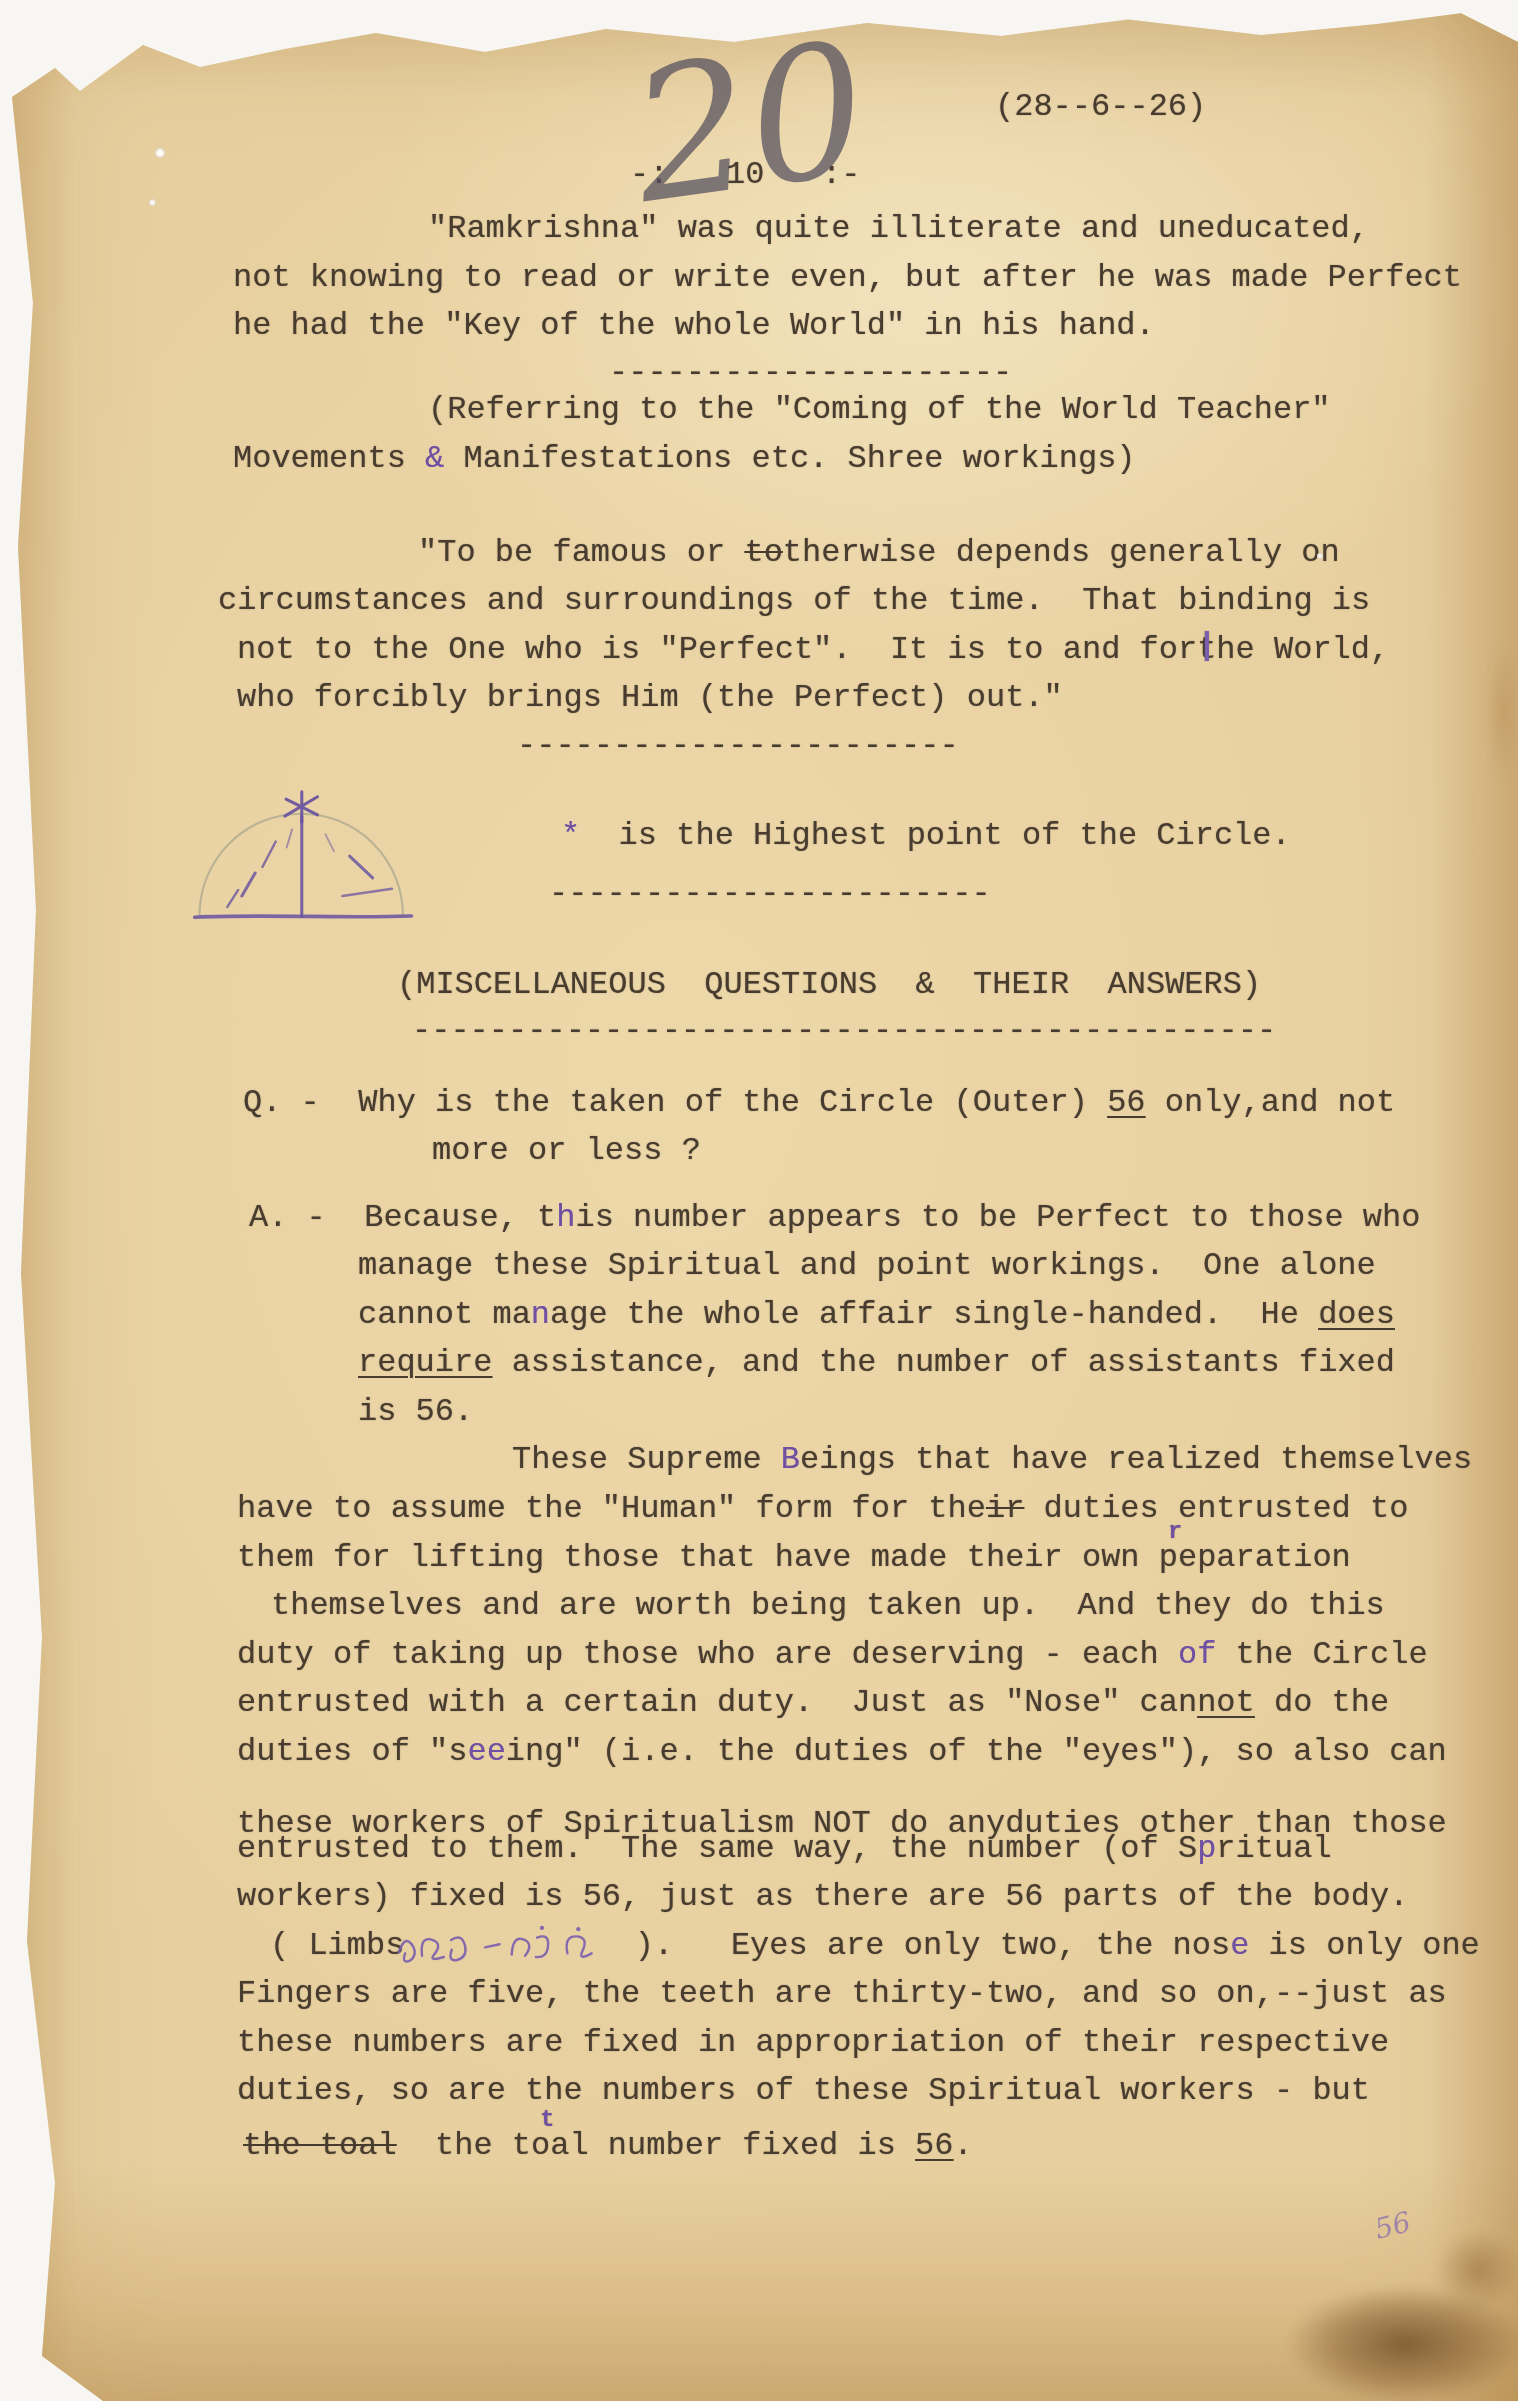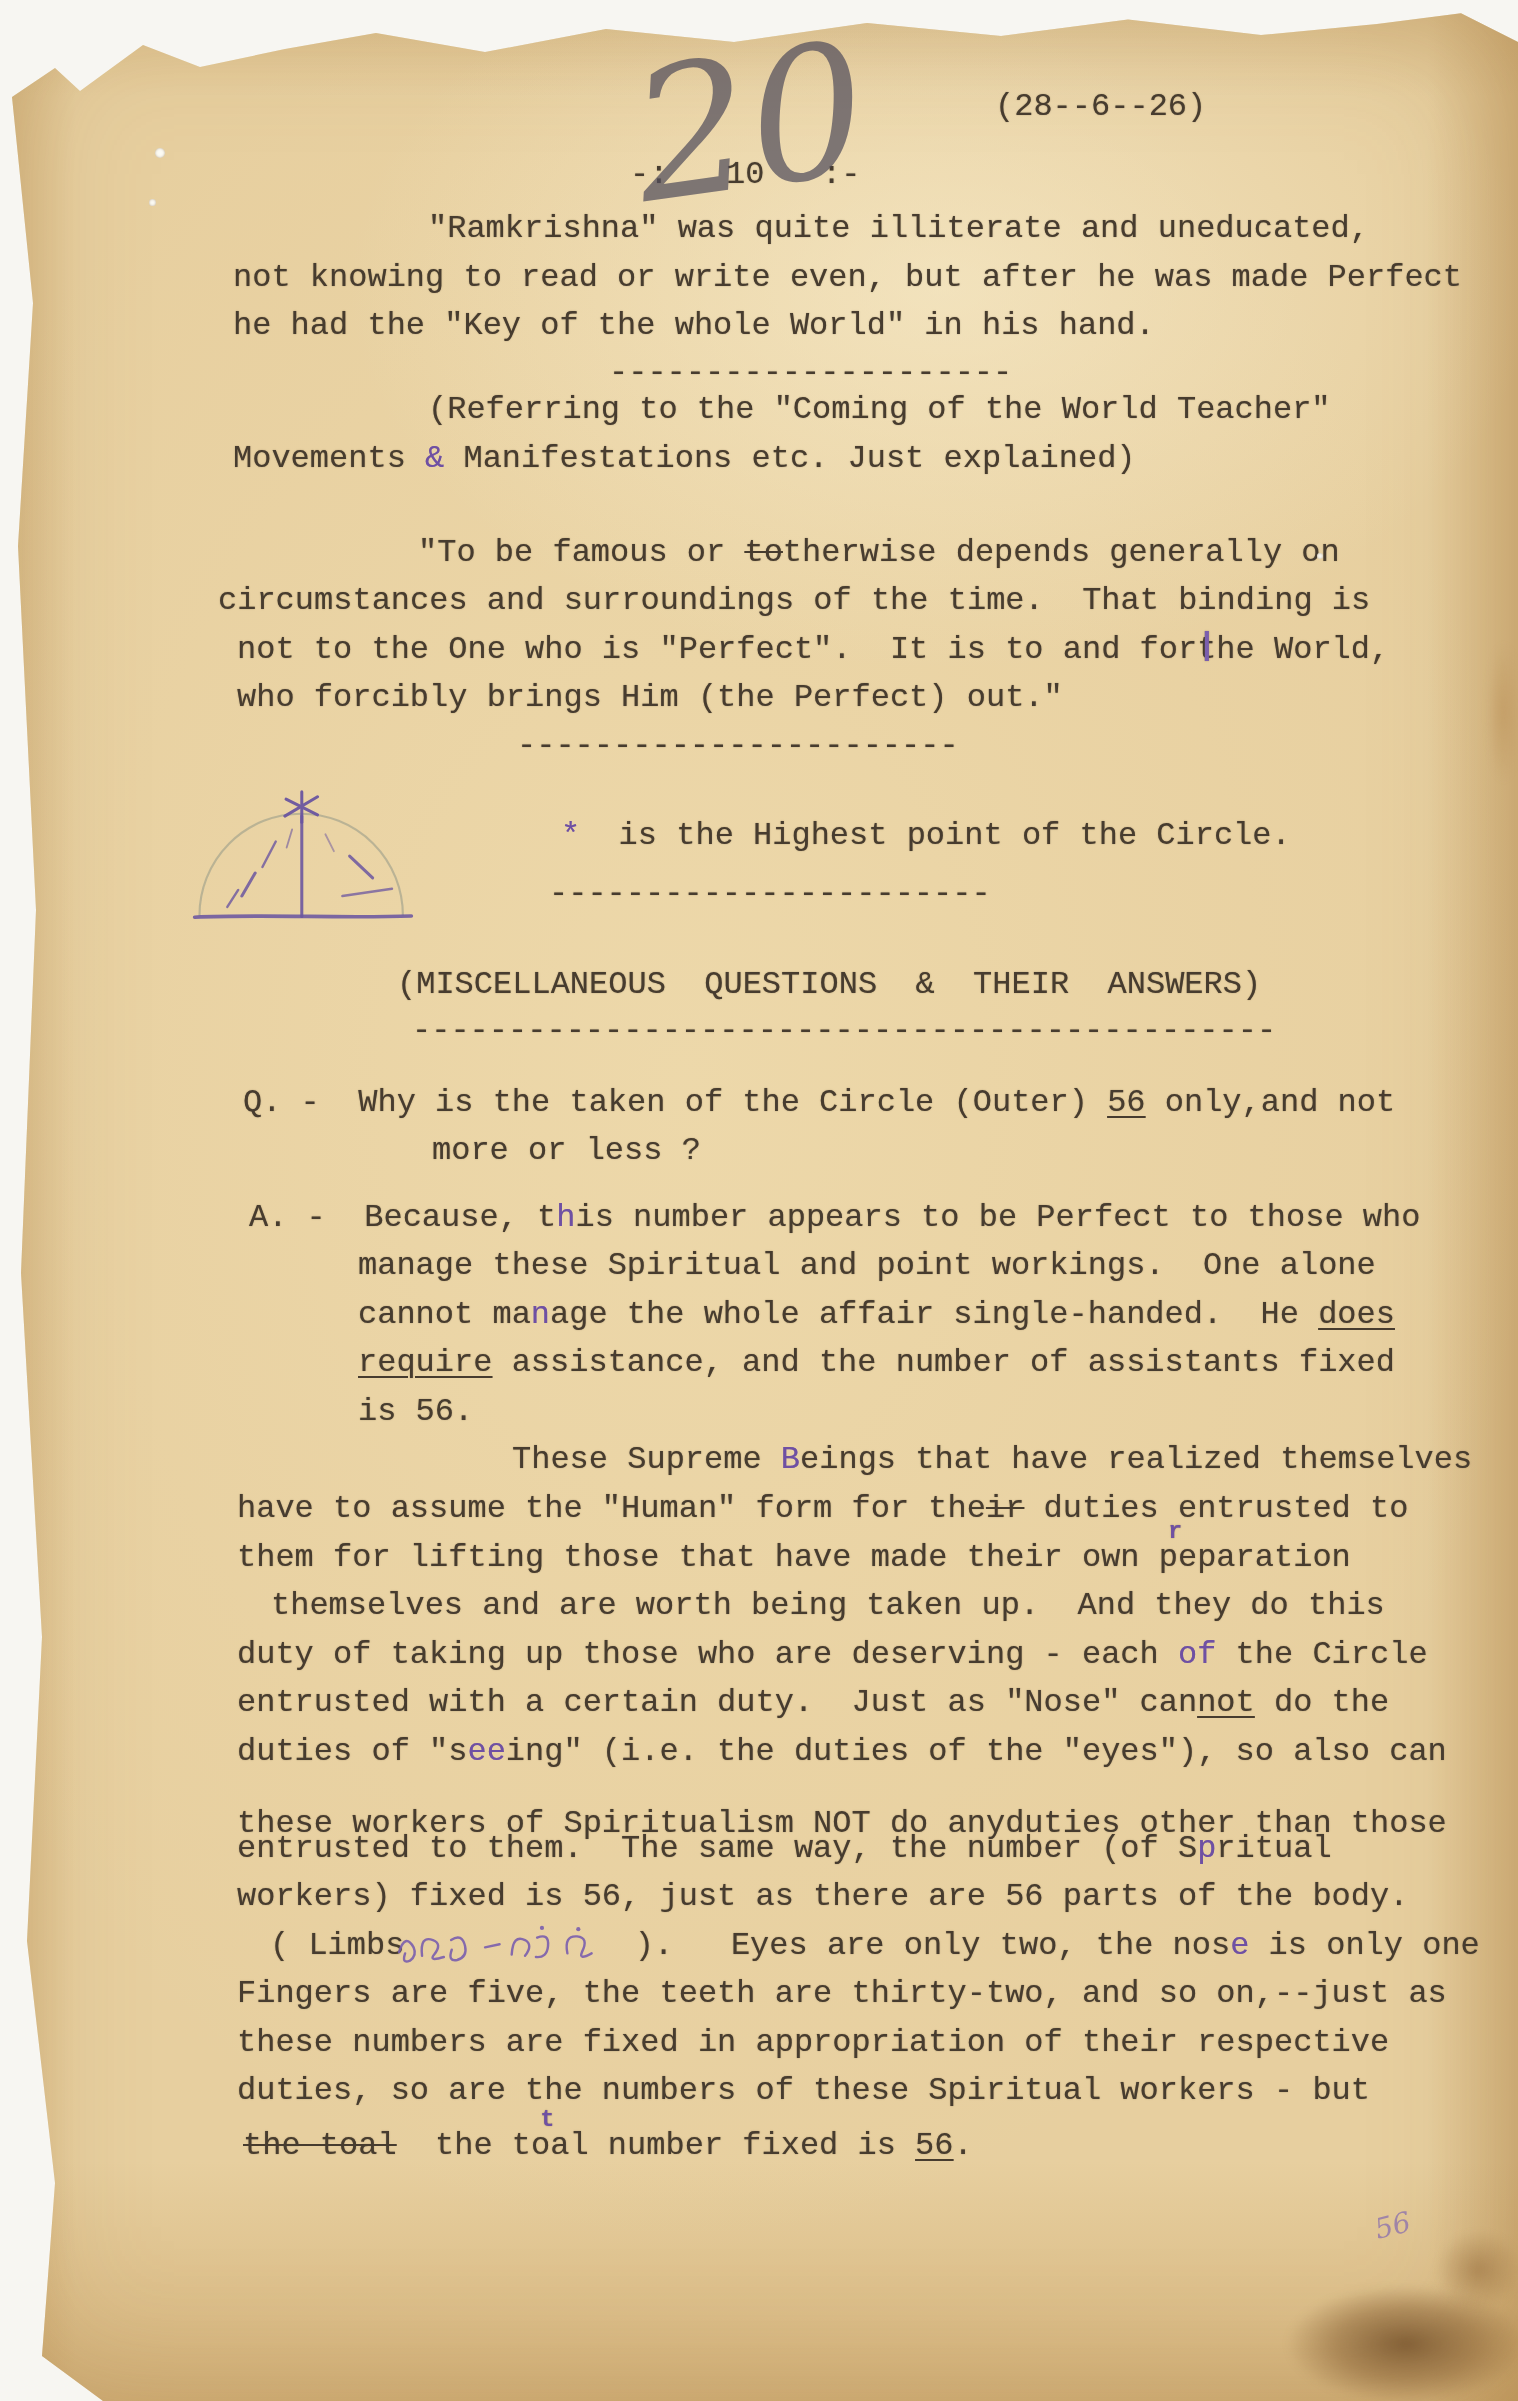--- a/index.html
+++ b/index.html
@@ -76,21 +76,21 @@
 <div class="paper">
 
   <div id="typed-layer">
       <div class="tline" style="left: 591px; top: 159px; margin-left: 39px;"><span class="seg-p">-:   10   :-</span></div>
       <div class="tline" style="left: 995px; top: 91px; font-family: Liberation Mono, monospace;"><span class="seg-p">(28--6--26)</span></div>
       <div class="tline" style="left: 428px; top: 213px;"><span class="seg-p">"Ramkrishna" was quite illiterate and uneducated,</span></div>
       <div class="tline" style="left: 233px; top: 262px;"><span class="seg-p">not knowing to read or write even, but after he was made Perfect</span></div>
       <div class="tline" style="left: 233px; top: 310px;"><span class="seg-p">he had the "Key of the whole World" in his hand.</span></div>
       <div class="tline" style="left: 609px; top: 357px;"><span class="seg-p">---------------------</span></div>
       <div class="tline" style="left: 428px; top: 394px;"><span class="seg-p">(Referring to the "Coming of the World Teacher"</span></div>
-      <div class="tline" style="left: 233px; top: 443px;"><span class="seg-p">Movements </span><span class="seg-pu">&amp;</span><span class="seg-p"> Manifestations etc. Just explained)</span></div>
+      <div class="tline" style="left: 233px; top: 443px;"><span class="seg-p">Movements </span><span class="seg-pu">&amp;</span><span class="seg-p"> Manifestations etc. Shree workings)</span></div>
       <div class="tline" style="left: 418px; top: 537px;"><span class="seg-p">"To be famous or </span><span class="seg-st">to</span><span class="seg-p">therwise depends generally on</span></div>
       <div class="tline" style="left: 218px; top: 585px;"><span class="seg-p">circumstances and surroundings of the time.  That binding is</span></div>
       <div class="tline" style="left: 237px; top: 634px;"><span class="seg-p">not to the One who is "Perfect".  It is to and for</span><span class="seg-bar">|</span><span class="seg-p">the World,</span></div>
       <div class="tline" style="left: 237px; top: 682px;"><span class="seg-p">who forcibly brings Him (the Perfect) out."</span></div>
       <div class="tline" style="left: 517px; top: 730px;"><span class="seg-p">-----------------------</span></div>
       <div class="tline" style="left: 561px; top: 820px;"><span class="seg-pu">*</span><span class="seg-p">  is the Highest point of the Circle.</span></div>
       <div class="tline" style="left: 549px; top: 878px;"><span class="seg-p">-----------------------</span></div>
       <div class="tline" style="left: 397px; top: 969px;"><span class="seg-p">(MISCELLANEOUS  QUESTIONS  &amp;  THEIR  ANSWERS)</span></div>
       <div class="tline" style="left: 412px; top: 1015px;"><span class="seg-p">---------------------------------------------</span></div>
       <div class="tline" style="left: 243px; top: 1087px;"><span class="seg-p">Q. -  Why is the taken of the Circle (Outer) </span><span class="seg-u">56</span><span class="seg-p"> only,and not</span></div>

